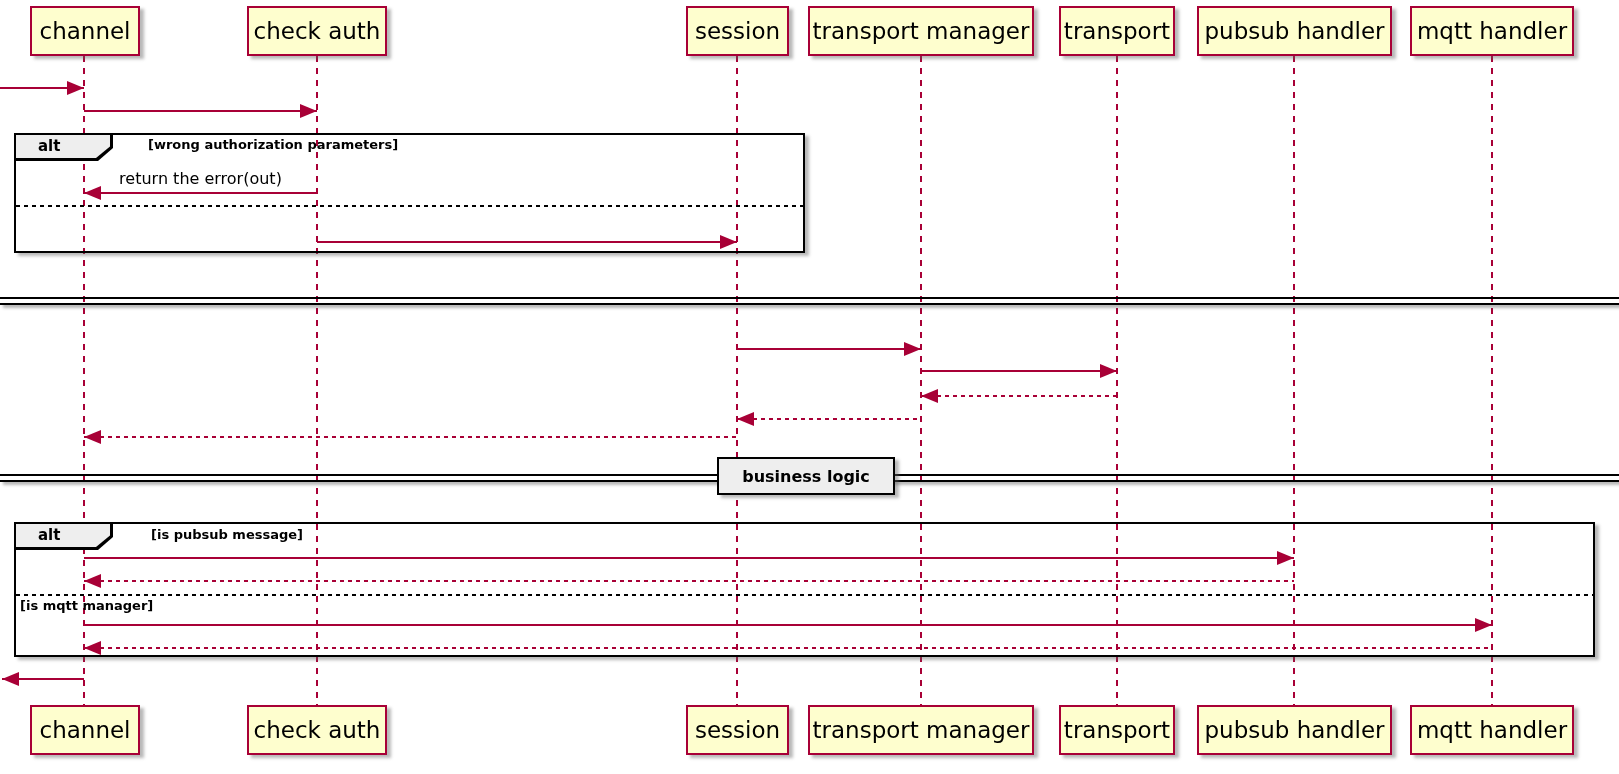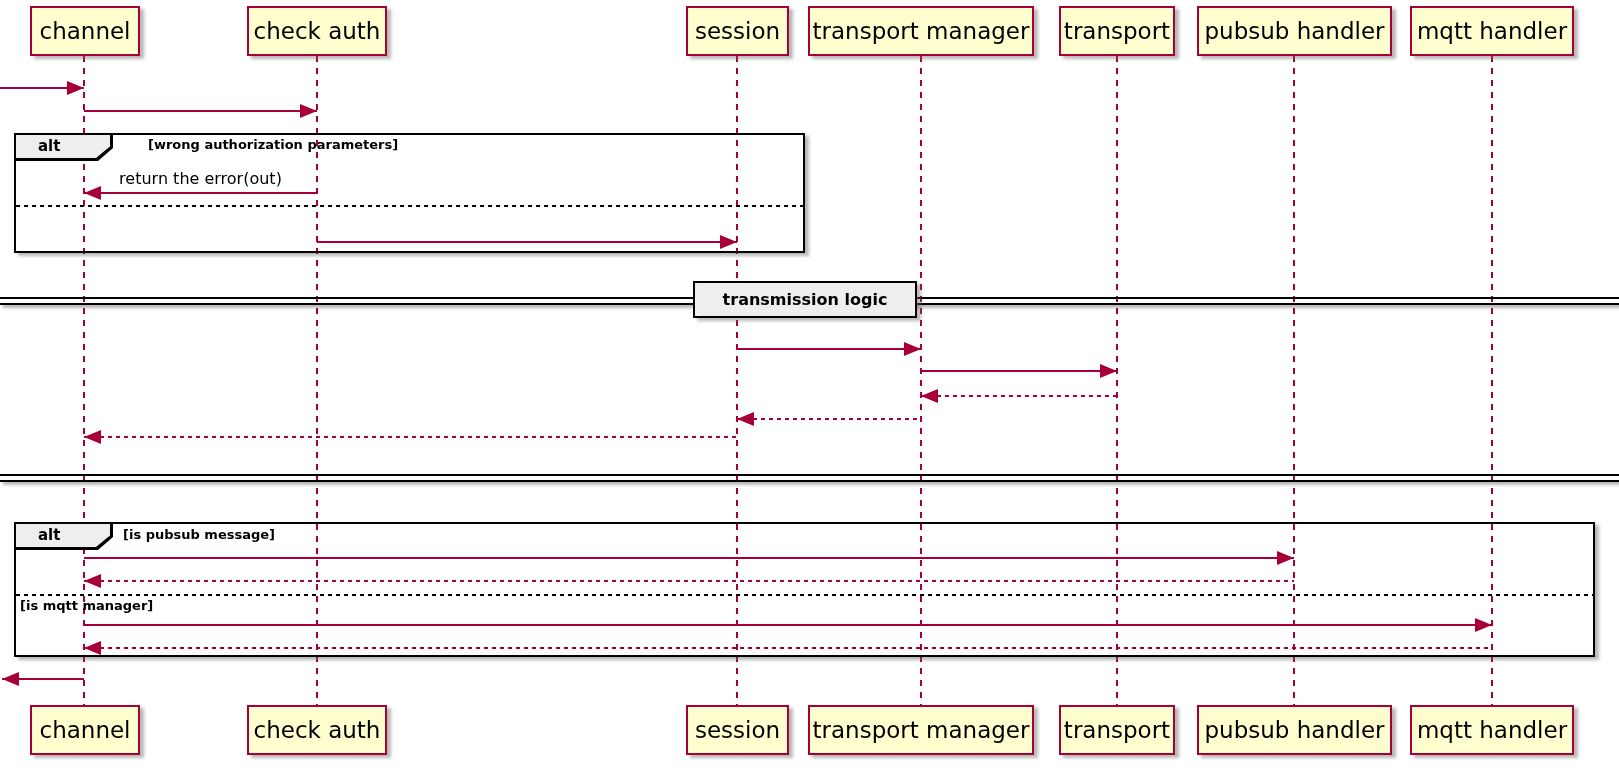--- a/index.html
+++ b/index.html
@@ -106,34 +106,34 @@
 
 <div id="stage" style="width: 1619px; height: 774px; background: rgb(255, 255, 255);">
     <div class="lifeline" style="left: 83px; top: 56px; height: 649px;"></div>
     <div class="lifeline" style="left: 316px; top: 56px; height: 649px;"></div>
     <div class="lifeline" style="left: 736px; top: 56px; height: 649px;"></div>
     <div class="lifeline" style="left: 920px; top: 56px; height: 649px;"></div>
     <div class="lifeline" style="left: 1116px; top: 56px; height: 649px;"></div>
     <div class="lifeline" style="left: 1293px; top: 56px; height: 649px;"></div>
     <div class="lifeline" style="left: 1491px; top: 56px; height: 649px;"></div>
     <div class="divband" style="top: 297px; width: 1619px;"></div>
-    <div class="divlabel" style="left: 693px; top: 281px; width: 224px; height: 37px;">transmission logic</div>
     <div class="divband" style="top: 474px; width: 1619px;"></div>
+    <div class="divlabel" style="left: 717px; top: 457px; width: 178px; height: 38px;">business logic</div>
     <div class="frame" style="left: 14px; top: 133px; width: 791px; height: 120px;"></div>
     <div class="elsesep" style="left: 16px; top: 205px; width: 787px;"></div>
     <div class="tab-outer" style="left: 16px; top: 135px; width: 97px; height: 26px;"></div>
     <div class="tab-inner" style="left: 16px; top: 135px; width: 94px; height: 23px;"></div>
     <div class="tab-label" style="left: 16px; top: 135px; width: 94px; height: 23px;">alt</div>
     <div class="guard" style="left: 148px; top: 137px;">[wrong authorization parameters]</div>
     <div class="frame" style="left: 14px; top: 522px; width: 1581px; height: 135px;"></div>
     <div class="elsesep" style="left: 16px; top: 594px; width: 1577px;"></div>
     <div class="tab-outer" style="left: 16px; top: 524px; width: 97px; height: 26px;"></div>
     <div class="tab-inner" style="left: 16px; top: 524px; width: 94px; height: 23px;"></div>
     <div class="tab-label" style="left: 16px; top: 524px; width: 94px; height: 23px;">alt</div>
-    <div class="guard" style="left: 123px; top: 527px;">[is pubsub message]</div>
+    <div class="guard" style="left: 151px; top: 527px;">[is pubsub message]</div>
     <div class="guard" style="left: 20px; top: 598px;">[is mqtt manager]</div>
     <div class="mline" style="left: 0px; top: 87px; width: 84px;"></div>
     <div class="head r" style="left: 67px; top: 81px;"></div>
     <div class="mline" style="left: 84px; top: 110px; width: 233px;"></div>
     <div class="head r" style="left: 300px; top: 104px;"></div>
     <div class="mline" style="left: 84px; top: 192px; width: 233px;"></div>
     <div class="head l" style="left: 84px; top: 186px;"></div>
     <div class="mlabel" style="left: 200.5px; top: 169px; text-align: right;">return the error(out)</div>
     <div class="mline" style="left: 317px; top: 241px; width: 420px;"></div>
     <div class="head r" style="left: 720px; top: 235px;"></div>

